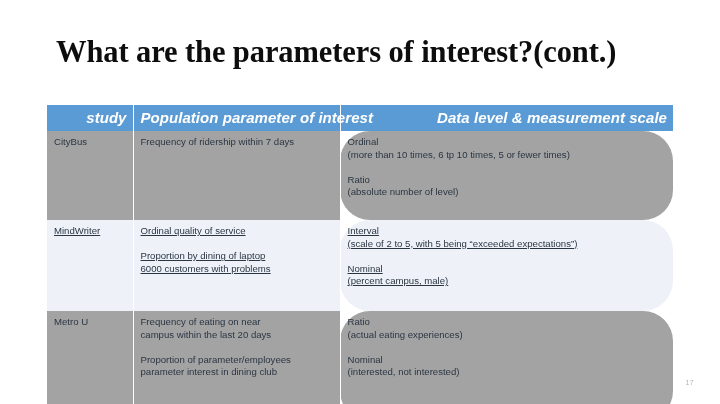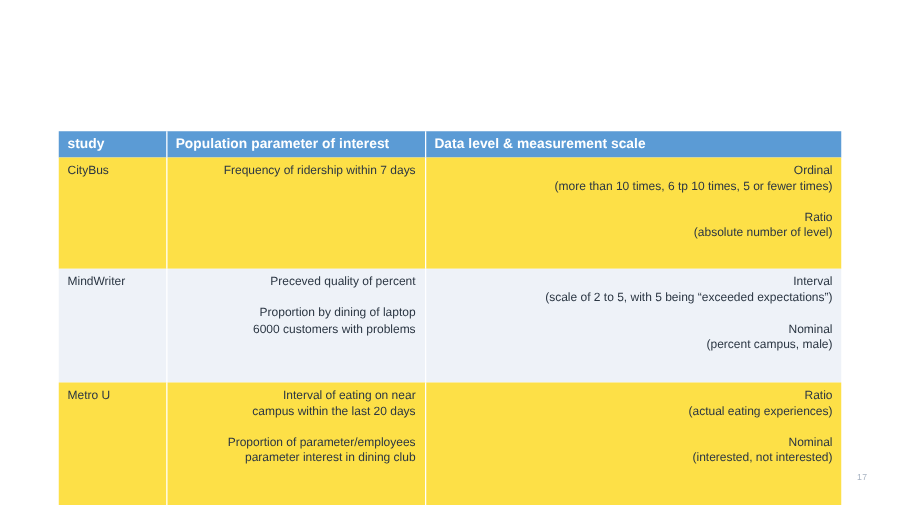--- a/index.html
+++ b/index.html
@@ -51,64 +51,66 @@
   }
 
   table.param-table col.c-study  { width: 86px; }
   table.param-table col.c-pop    { width: 207px; }
   table.param-table col.c-data   { width: 333px; }
 
   thead th {
     background: #5b9bd5;
     color: #ffffff;
     font-weight: bold;
-    font-size: 11px;
-    text-align: left;
+    font-size: 15px;
+    text-align: right;
     padding: 4px 6px 5px 7px;
     vertical-align: middle;
     letter-spacing: 0.05px;
     border-right: 1px solid #ffffff;
     white-space: nowrap;
+    font-style: italic;
   }
   thead th:last-child { border-right: none; }
 
   tbody td {
     color: #2b3643;
     vertical-align: top;
     padding: 5px 7px 6px 7px;
     border-right: 1px solid #ffffff;
     line-height: 12.6px;
     font-size: 9.6px;
   }
-  tbody td:last-child { border-right: none; }
+  tbody td:last-child { border-right: none; border-radius: 30px; }
 
-  tbody tr.band-dark td { background: #fde047; }
+  tbody tr.band-dark td { background: #a3a3a3; }
   tbody tr.band-light td { background: #eef2f8; }
 
   tbody tr.r1 td { height: 78px; }
-  tbody tr.r2 td { height: 80px; }
+  tbody tr.r2 td { height: 80px; text-decoration: underline; }
   tbody tr.r3 td { height: 99px; }
 
-  .cell-line { display: block; white-space: nowrap; text-align: right; }
+  .cell-line { display: block; white-space: nowrap; }
   .cell-gap { display: block; height: 12.6px; }
 
   .slide-number {
     position: absolute;
     right: 26px;
     bottom: 18px;
     font-size: 7px;
     color: #a8b3c2;
     letter-spacing: 0.3px;
   }
 </style>
 </head>
 <body>
 
 <div class="slide">
 
+  <div class="slide-title">What are the parameters of interest?(cont.)</div>
 
   <div class="table-wrap">
     <table class="param-table">
       <colgroup>
         <col class="c-study">
         <col class="c-pop">
         <col class="c-data">
       </colgroup>
       <thead>
         <tr>
@@ -129,38 +131,38 @@
             <span class="cell-line">(more than 10 times, 6 tp 10 times, 5 or fewer times)</span>
             <span class="cell-gap"></span>
             <span class="cell-line">Ratio</span>
             <span class="cell-line">(absolute number of level)</span>
           </td>
         </tr>
 
         <tr class="band-light r2">
           <td>MindWriter</td>
           <td>
-            <span class="cell-line">Preceved quality of percent</span>
+            <span class="cell-line">Ordinal quality of service</span>
             <span class="cell-gap"></span>
             <span class="cell-line">Proportion by dining of laptop</span>
             <span class="cell-line">6000 customers with problems</span>
           </td>
           <td>
             <span class="cell-line">Interval</span>
             <span class="cell-line">(scale of 2 to 5, with 5 being “exceeded expectations”)</span>
             <span class="cell-gap"></span>
             <span class="cell-line">Nominal</span>
             <span class="cell-line">(percent campus, male)</span>
           </td>
         </tr>
 
         <tr class="band-dark r3">
           <td>Metro U</td>
           <td>
-            <span class="cell-line">Interval of eating on near</span>
+            <span class="cell-line">Frequency of eating on near</span>
             <span class="cell-line">campus within the last 20 days</span>
             <span class="cell-gap"></span>
             <span class="cell-line">Proportion of parameter/employees</span>
             <span class="cell-line">parameter interest in dining club</span>
           </td>
           <td>
             <span class="cell-line">Ratio</span>
             <span class="cell-line">(actual eating experiences)</span>
             <span class="cell-gap"></span>
             <span class="cell-line">Nominal</span>

